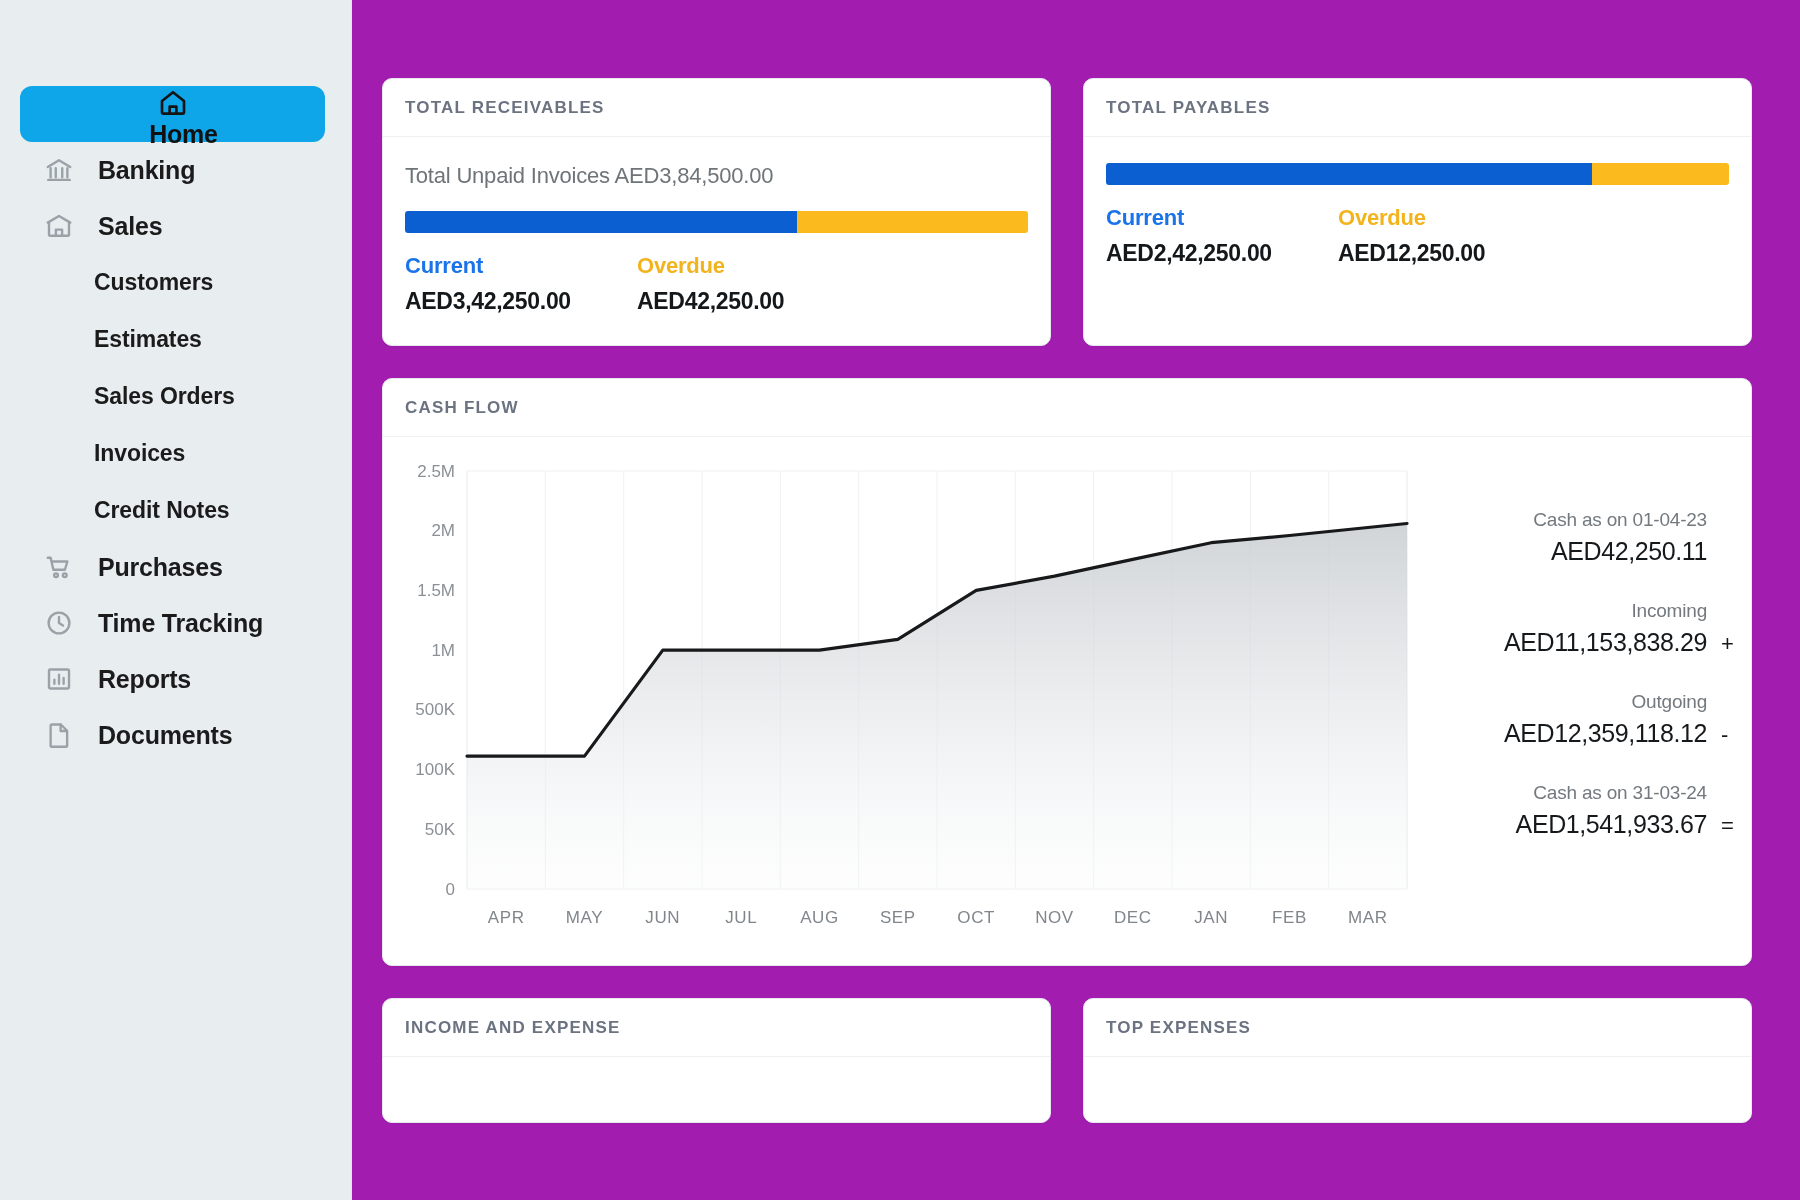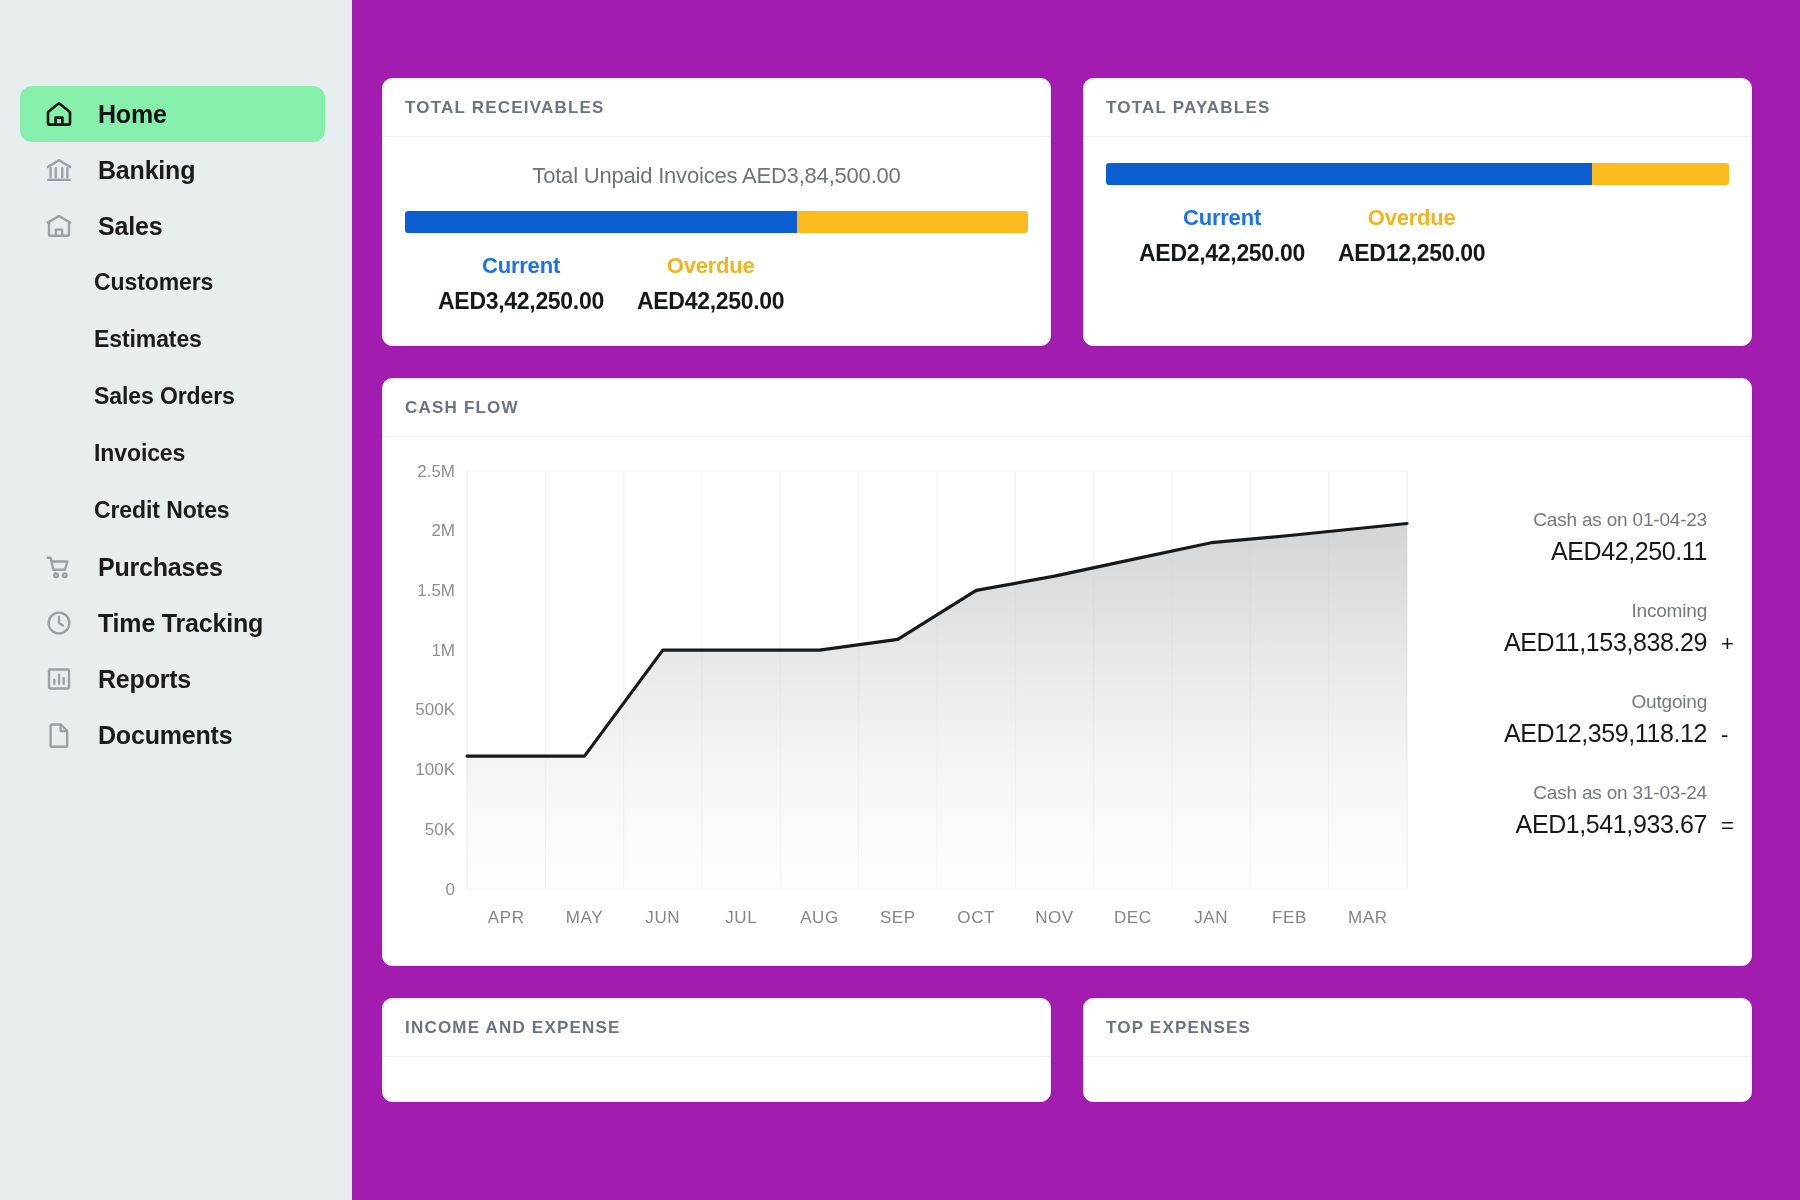--- a/index.html
+++ b/index.html
@@ -20,21 +20,21 @@
     position: relative;
   }
   .nav-item {
     display: flex; align-items: center;
     height: 56px;
     margin: 0 26px 0 20px;
     padding-left: 22px;
     border-radius: 12px;
     cursor: pointer;
   }
-  .nav-item.active { background: #86efac; }
+  .nav-item.active { background: #0ea5e9; flex-direction: column; }
   .nav-ico {
     width: 34px; height: 34px;
     display: flex; align-items: center; justify-content: center;
     margin-right: 22px;
     flex: 0 0 34px;
   }
   .nav-ico svg { display: block; }
   .nav-label {
     font-size: 25px; font-weight: 600; color: #1b1b1b;
     letter-spacing: -0.2px; white-space: nowrap;
@@ -68,21 +68,21 @@
   .card-hd {
     height: 58px;
     display: flex; align-items: center;
     padding: 0 22px;
     border-bottom: 1px solid #eef0f2;
   }
   .card-hd-title {
     font-size: 17px; font-weight: 700; color: #6b7280;
     letter-spacing: 1.2px;
   }
-  .card-body { padding: 26px 22px 30px 22px; text-align: center; }
+  .card-body { padding: 26px 22px 30px 22px; }
 
   .unpaid-line {
     font-size: 22px; color: #6e7478; font-weight: 400;
     margin-bottom: 22px; letter-spacing: -0.2px;
   }
   .bar {
     height: 22px; width: 100%;
     border-radius: 3px; overflow: hidden;
     display: flex;
     margin-bottom: 20px;
@@ -122,21 +122,21 @@
   }
   .cf-block .amt .sign {
     font-size: 22px; color: #16191c; width: 8px; display: inline-block; text-align: left;
   }
   svg.plot { display: block; }
   .ylab { font-size: 17px; fill: #8b9095; font-family: "Liberation Sans", sans-serif; }
   .xlab { font-size: 17px; fill: #80868b; font-family: "Liberation Sans", sans-serif; letter-spacing: .6px; font-weight: 500;}
 
   
   #bottomrow { margin-top: 32px; }
-  .bot-card { height: 104px; }
+  .bot-card { height: 125px; }
 </style>
 </head>
 <body>
 
 <div id="app">
 
   <nav id="sidebar">
       <div class="nav-item active">
          <span class="nav-ico">
           <svg width="30" height="30" viewBox="0 0 24 24">

